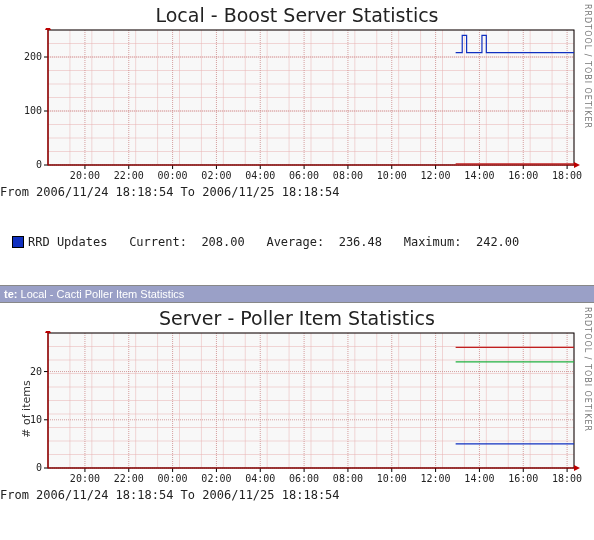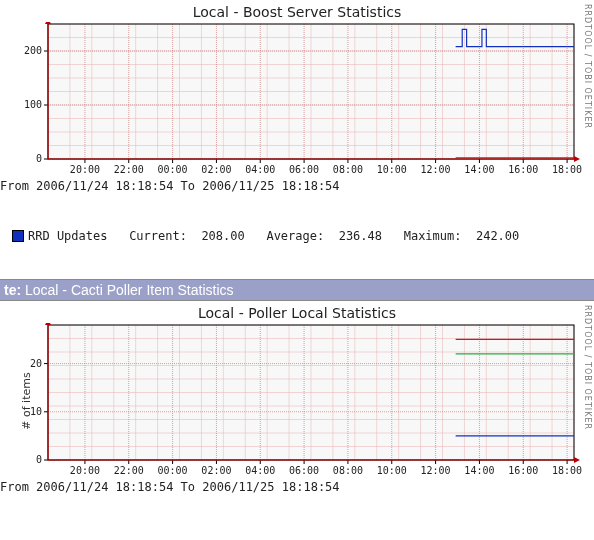--- a/index.html
+++ b/index.html
@@ -12,21 +12,21 @@
     width: 594px;
   }
   .panel {
     position: relative;
     margin- 0;
     margin-bottom: 0;
   }
   .title {
     text-align: center;
     font-family: "DejaVu Sans", Arial, sans-serif;
-    font-size: 14px;
+    font-size: 19px;
     color: #222;
     padding: 4px 0 2px 0;
   }
   .rwm {
     position: absolute;
     right: 2px;
     top: 4px;
     writing-mode: vertical-rl;
     font-size: 8px;
     letter-spacing: 1px;
@@ -61,21 +61,21 @@
     display: inline-block;
     width: 10px;
     height: 10px;
     border: 1px solid #000;
     margin-right: 4px;
     flex-shrink: 0;
   }
   .sepbar {
     background: #9aa0c7;
     color: #fff;
-    font-size: 14px;
+    font-size: 11px;
     font-family: Arial, sans-serif;
     padding: 2px 4px;
     border-top: 1px solid #888;
     border-bottom: 1px solid #888;
   }
   .sepbar b { font-weight: bold; }
   .ylabel {
     position: absolute;
     left: -2px;
     top: 50%;
@@ -197,21 +197,21 @@
   </div>
 </div>
 
 <div class="sepbar">
   <b>te:</b>
   <span>Local - Cacti Poller Item Statistics</span>
 </div>
 
 <div class="panel">
   <div class="rwm">RRDTOOL / TOBI OETIKER</div>
-  <div class="title">Local - Poller Local Statistics</div>
+  <div class="title">Server - Poller Item Statistics</div>
 
   <div class="chartwrap" style="height:155px">
     <div class="ylabel"># of items</div>
     <svg class="chart" id="svg2" width="594" height="155">
         <rect x="48" y="2" width="526" height="135" fill="#f8f8f8" stroke="none"></rect>
         <line x1="48" x2="574" y1="137" y2="137" stroke="#e9b0b0" stroke-width="0.5"></line>
         <line x1="48" x2="574" y1="123.5" y2="123.5" stroke="#e9b0b0" stroke-width="0.5"></line>
         <line x1="48" x2="574" y1="110" y2="110" stroke="#e9b0b0" stroke-width="0.5"></line>
         <line x1="48" x2="574" y1="96.5" y2="96.5" stroke="#e9b0b0" stroke-width="0.5"></line>
         <line x1="48" x2="574" y1="83" y2="83" stroke="#e9b0b0" stroke-width="0.5"></line>

